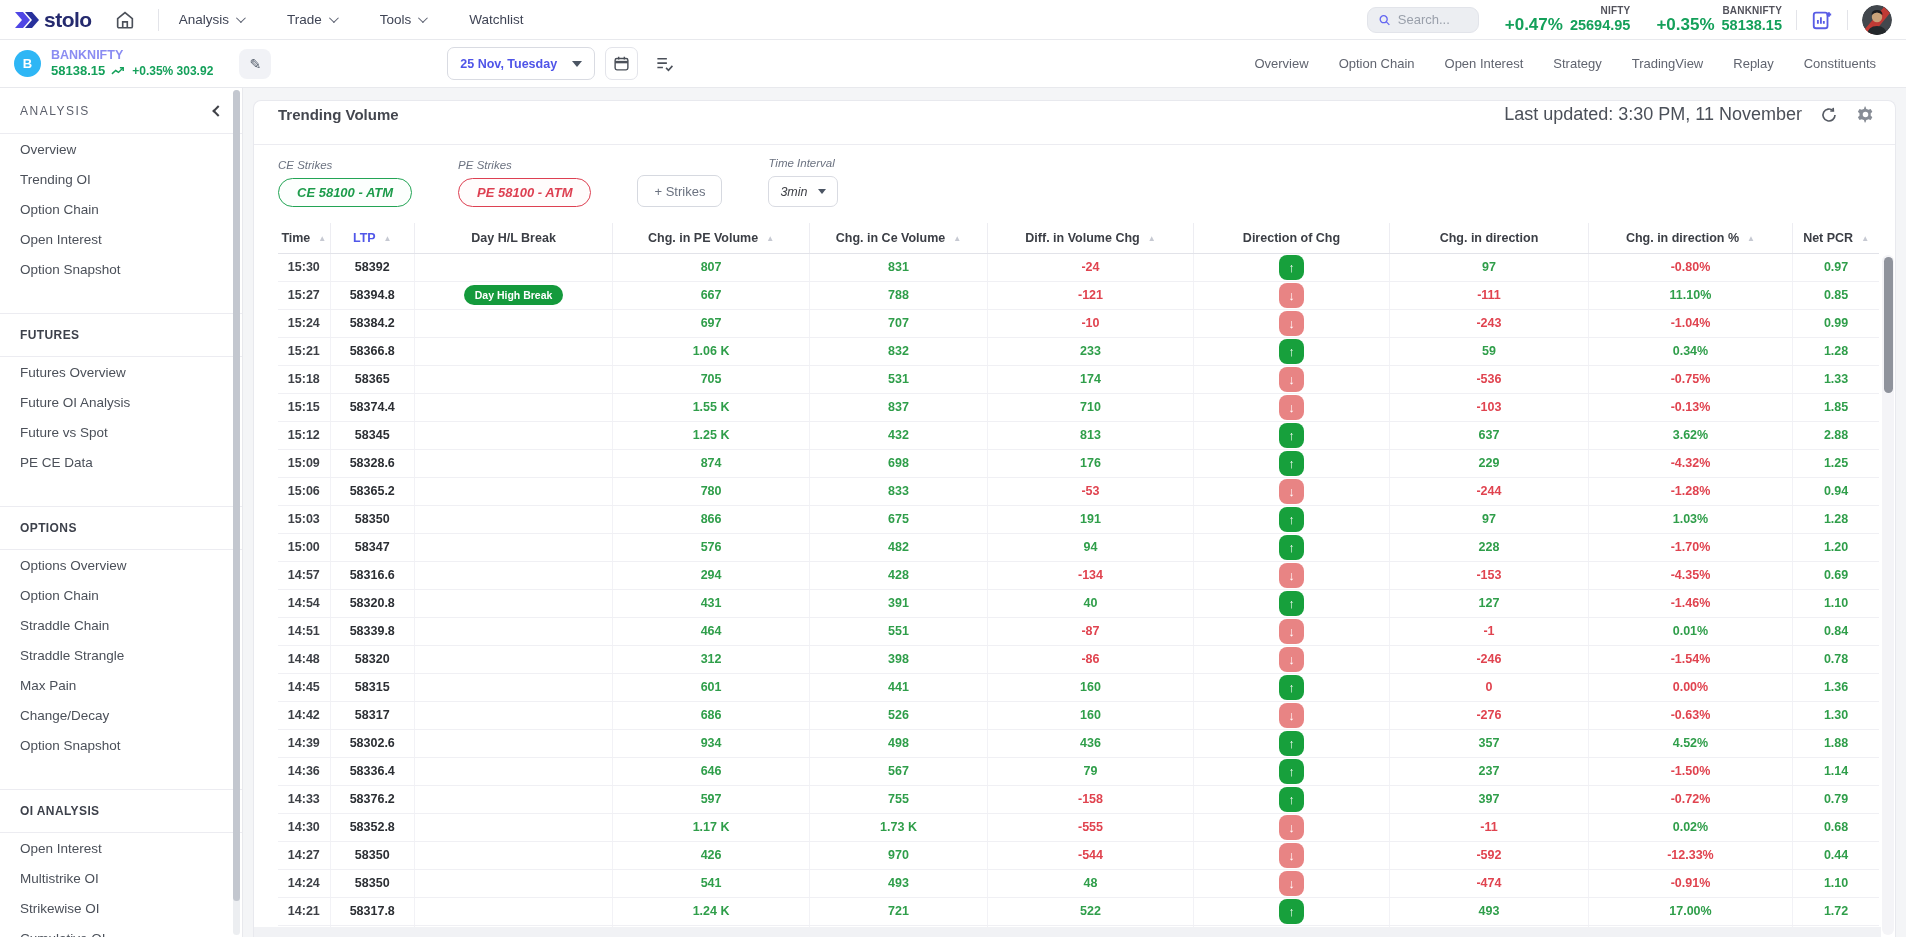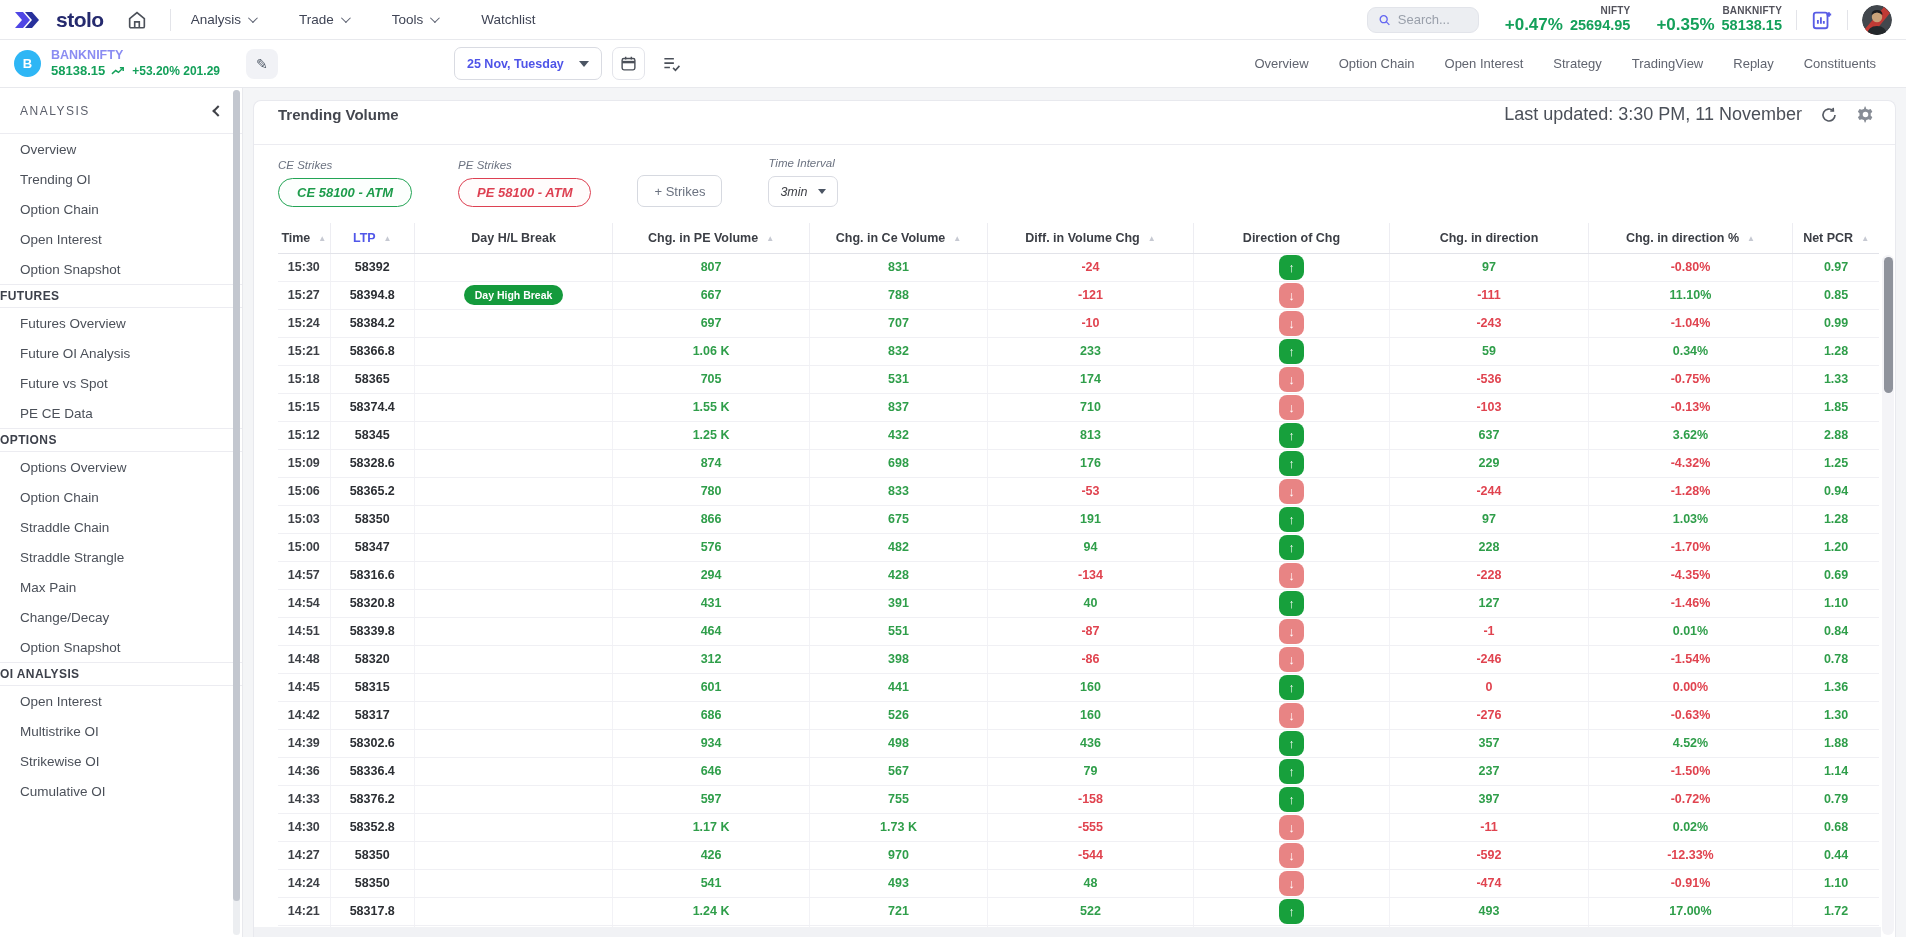--- a/index.html
+++ b/index.html
@@ -2,21 +2,21 @@
 <html><head>
 <meta charset="utf-8">
 <style>
   * { margin:0; padding:0; box-sizing:border-box; }
   html,body { width:1906px; height:937px; overflow:hidden; }
   body { font-family:"Liberation Sans","DejaVu Sans",sans-serif; background:#f4f5f7; color:#3f4147; }
   .app { width:1906px; height:937px; display:flex; flex-direction:column; }
 
   
   .navbar { height:40px; background:#fff; border-bottom:1px solid #e8e9ed; display:flex; align-items:center; padding:0 14px 0 14px; flex:0 0 auto; }
-  .logo { display:flex; align-items:center; gap:16px; cursor:pointer; }
+  .logo { display:flex; align-items:center; gap:4px; cursor:pointer; }
   .logo-text { font-size:21px; font-weight:bold; color:#252a6e; letter-spacing:-0.5px; }
   .nav-home { margin-left:22px; display:flex; align-items:center; cursor:pointer; }
   .nav-sep { width:1px; height:22px; background:#e3e4e9; margin:0 20px 0 22px; }
   .nav-menus { display:flex; align-items:center; gap:44px; list-style:none; }
   .nav-menu { display:flex; align-items:center; gap:7px; font-size:13.5px; color:#3f4455; cursor:pointer; }
   .chev { width:7px; height:7px; border-right:1.5px solid #5b6070; border-bottom:1.5px solid #5b6070; transform:rotate(45deg) translateY(-2px); display:inline-block; }
   .nav-right { margin-left:auto; display:flex; align-items:center; }
   .search-box { width:112px; height:26px; background:#eceef2; border:1px solid #e2e4ea; border-radius:9px; display:flex; align-items:center; gap:7px; padding:0 10px; }
   .search-box input { border:none; background:transparent; outline:none; width:70px; font-size:13px; color:#6b7280; font-family:inherit; }
   .search-box input::placeholder { color:#9aa0ab; }
@@ -46,21 +46,21 @@
   .page-tabs { margin-left:auto; display:flex; gap:30px; list-style:none; }
   .page-tab { font-size:13px; color:#60646f; cursor:pointer; white-space:nowrap; }
 
   
   .content { flex:1; display:flex; min-height:0; }
   .sidebar { width:243px; background:#fff; border-right:1px solid #e8e9ed; position:relative; flex:0 0 auto; overflow:hidden; }
   .sb-head { height:46px; display:flex; align-items:center; justify-content:space-between; padding:0 20px 0 20px; border-bottom:1px solid #ececf1; }
   .sb-title { font-size:12px; color:#5b5f6b; letter-spacing:1.5px; }
   .chev-left { width:8px; height:8px; border-left:2px solid #3f4147; border-bottom:2px solid #3f4147; transform:rotate(45deg); cursor:pointer; }
   .sb-item { height:30px; display:flex; align-items:center; padding-left:20px; font-size:13.5px; color:#4b5059; cursor:pointer; }
-  .sb-section { height:24px; display:flex; align-items:center; font-size:12px; font-weight:bold; color:#3d414b; border-top:1px solid #ececf1; border-bottom:1px solid #ececf1; letter-spacing:0.4px; }
+  .sb-section { height:44px; display:flex; align-items:center; padding-left:20px; font-size:12px; font-weight:bold; color:#3d414b; border-top:1px solid #ececf1; border-bottom:1px solid #ececf1; letter-spacing:0.4px;margin-top:29px; }
   .sb-scroll { position:absolute; top:2px; right:2px; width:7px; height:calc(100% - 4px); border-radius:4px; background:#eceef1; }
   .sb-thumb { position:absolute; top:0; right:0; width:7px; height:96%; border-radius:4px; background:#c3c7cf; }
 
   .main { flex:1; padding:12px 10px 0 10px; min-width:0; display:flex; }
   .panel { background:#fff; border:1px solid #e8e9ee; border-bottom:none; border-radius:8px 8px 0 0; flex:1; display:flex; flex-direction:column; min-height:0; }
   .panel-head { height:44px; flex:0 0 auto; display:flex; align-items:center; padding:0 20px 16px 24px; border-bottom:1px solid #ececf1; }
   .panel-title { font-size:15px; font-weight:bold; color:#44474f; }
   .panel-head-right { margin-left:auto; display:flex; align-items:center; gap:18px; }
   .last-updated { font-size:18px; color:#4b5059; }
 
@@ -183,21 +183,21 @@
   <div class="subheader">
     <div class="sym-badge">B</div>
     <div class="sym-block">
       <div class="sym-name">BANKNIFTY</div>
       <div class="sym-price-row">
         <span class="sym-price">58138.15</span>
         <svg width="15" height="10" viewBox="0 0 16 10" fill="none" stroke="#14a05a" stroke-width="1.6">
           <path d="M1 8 L5 4.5 L8 6.5 L13 1.5"></path>
             <path d="M9.5 1.5 H13 V5"></path>
         </svg>
-        <span class="sym-change">+53.20% 201.29</span>
+        <span class="sym-change">+0.35% 303.92</span>
       </div>
     </div>
     <button class="edit-btn">
       <span>✎</span>
     </button>
 
     <div class="date-group">
       <div class="date-btn">
         <span class="date-text">25 Nov, Tuesday</span>
         <span class="tri-down"></span>
@@ -467,21 +467,21 @@
                   <td class="g">1.20</td>
                 </tr>
                 <tr>
                   <td class="t">14:57</td>
                   <td class="ltp">58316.6</td>
                   <td></td>
                   <td class="g">294</td>
                   <td class="g">428</td>
                   <td class="r">-134</td>
                   <td><span class="dirpill down">↓</span></td>
-                  <td class="r">-228</td>
+                  <td class="r">-153</td>
                   <td class="r">-4.35%</td>
                   <td class="g">0.69</td>
                 </tr>
                 <tr>
                   <td class="t">14:54</td>
                   <td class="ltp">58320.8</td>
                   <td></td>
                   <td class="g">431</td>
                   <td class="g">391</td>
                   <td class="g">40</td>

